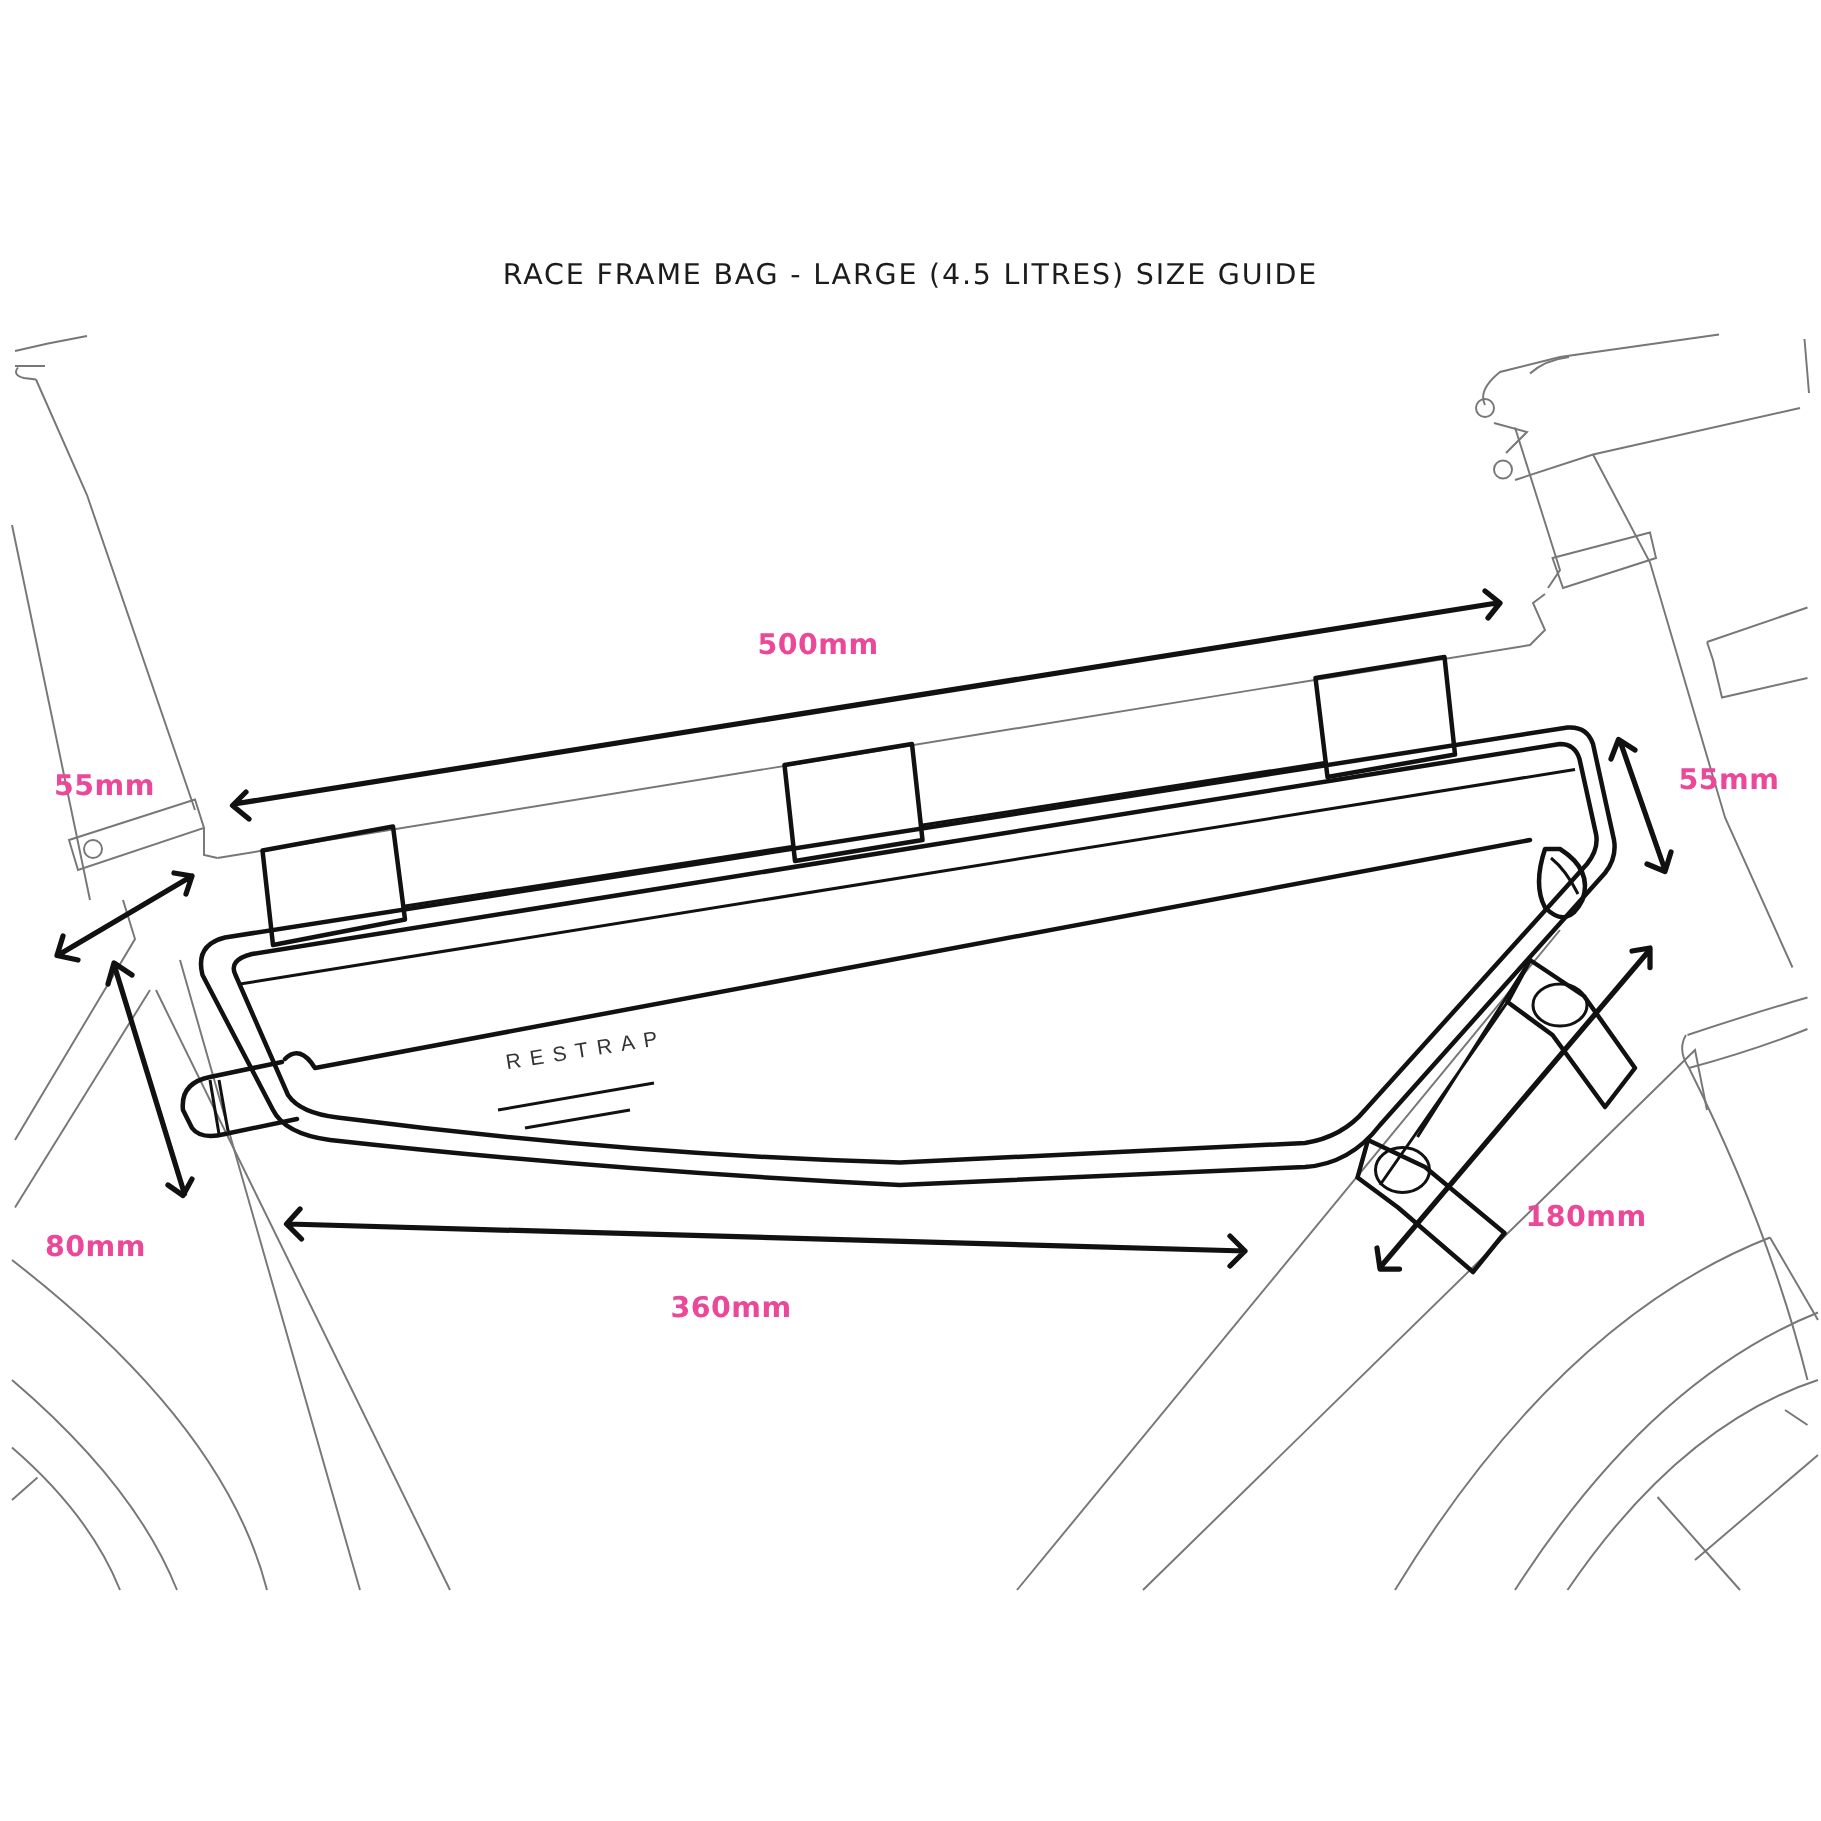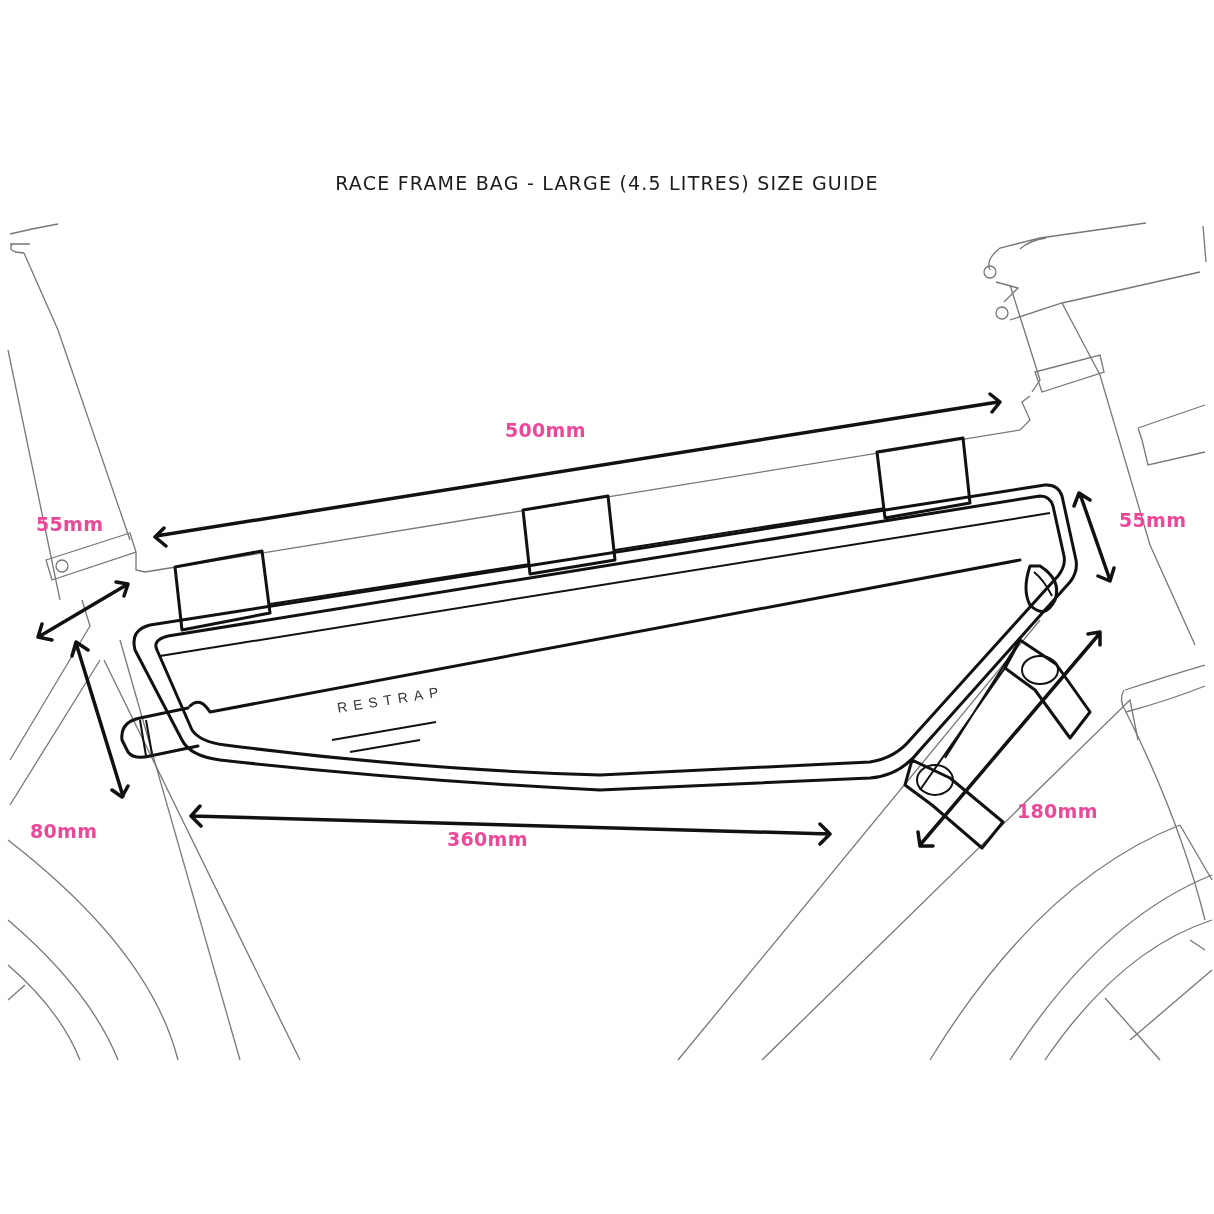--- a/index.html
+++ b/index.html
@@ -132,16 +132,16 @@
       <path class="arrow" d="M1100 633 L920 845 M1088 634 L1100 632 L1100 645 M918 832 L920 846 L933 846"></path>
     </g>
   </svg>
 
   <div class="brand">RESTRAP</div>
 
   <div class="dim" style="left:505px; top:419px;">500mm</div>
   <div class="dim" style="left:36px; top:513px;">55mm</div>
   <div class="dim" style="left:1119px; top:509px;">55mm</div>
   <div class="dim" style="left:30px; top:804px;margin-top:16px;">80mm</div>
-  <div class="dim" style="left:447px; top:828px;text-align:center;">360mm</div>
+  <div class="dim" style="left:447px; top:861px;text-align:center;">360mm</div>
   <div class="dim" style="left:1017px; top:800px;">180mm</div>
 
 </div>
 
 </body></html>

